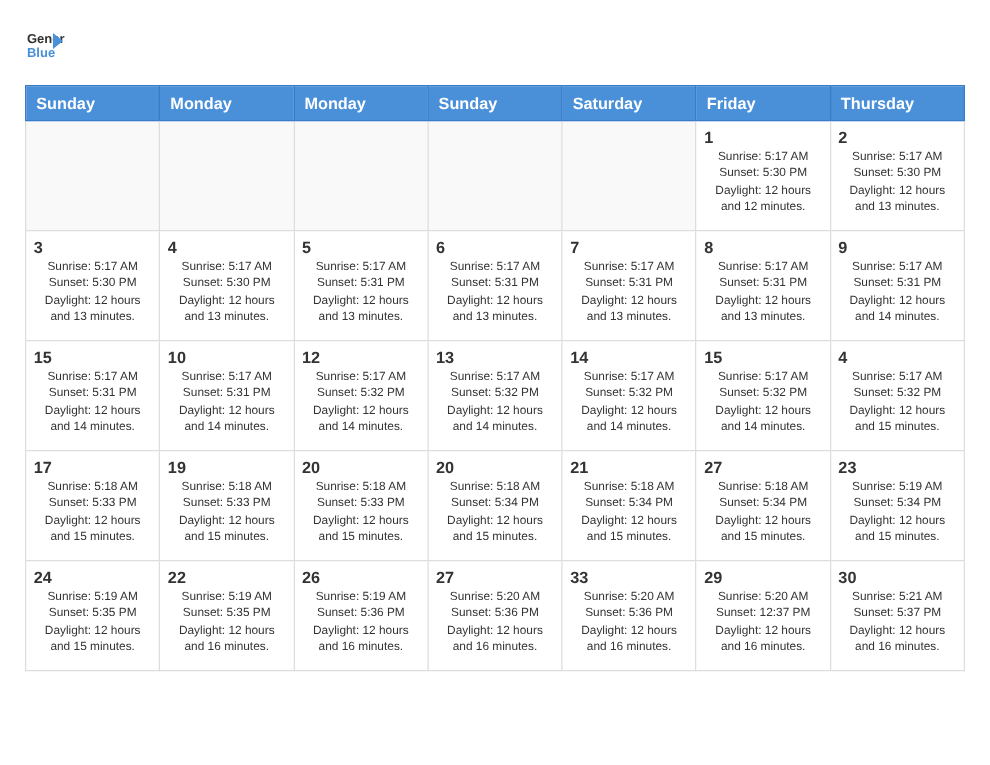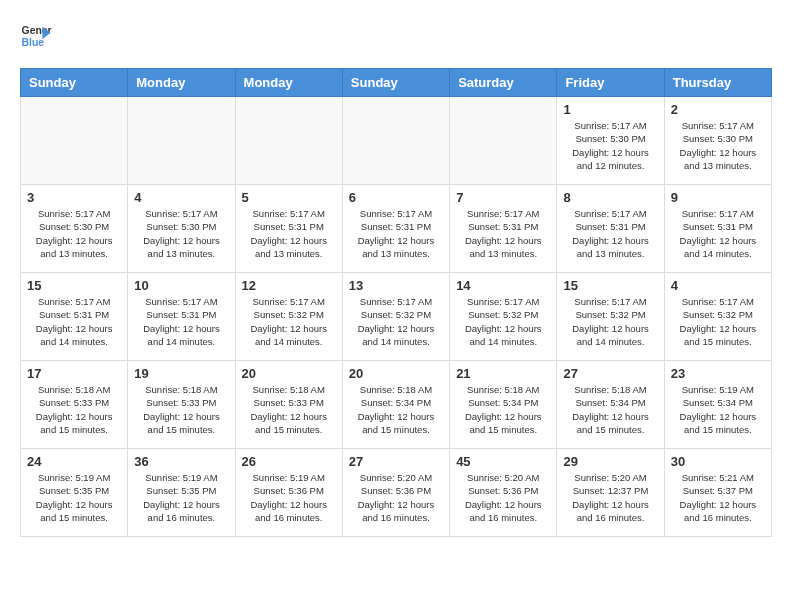--- a/index.html
+++ b/index.html
@@ -267,39 +267,39 @@
         </td>
       </tr>
       <tr class="week-row">
         <td>
           <span class="day-num">24</span>
           <div class="day-info">Sunrise: 5:19 AM
 Sunset: 5:35 PM
 Daylight: 12 hours and 15 minutes.</div>
         </td>
         <td>
-          <span class="day-num">36</span>
+          <span class="day-num">22</span>
           <div class="day-info">Sunrise: 5:19 AM
 Sunset: 5:35 PM
 Daylight: 12 hours and 16 minutes.</div>
         </td>
         <td>
           <span class="day-num">26</span>
           <div class="day-info">Sunrise: 5:19 AM
 Sunset: 5:36 PM
 Daylight: 12 hours and 16 minutes.</div>
         </td>
         <td>
           <span class="day-num">27</span>
           <div class="day-info">Sunrise: 5:20 AM
 Sunset: 5:36 PM
 Daylight: 12 hours and 16 minutes.</div>
         </td>
         <td>
-          <span class="day-num">45</span>
+          <span class="day-num">33</span>
           <div class="day-info">Sunrise: 5:20 AM
 Sunset: 5:36 PM
 Daylight: 12 hours and 16 minutes.</div>
         </td>
         <td>
           <span class="day-num">29</span>
           <div class="day-info">Sunrise: 5:20 AM
 Sunset: 12:37 PM
 Daylight: 12 hours and 16 minutes.</div>
         </td>

